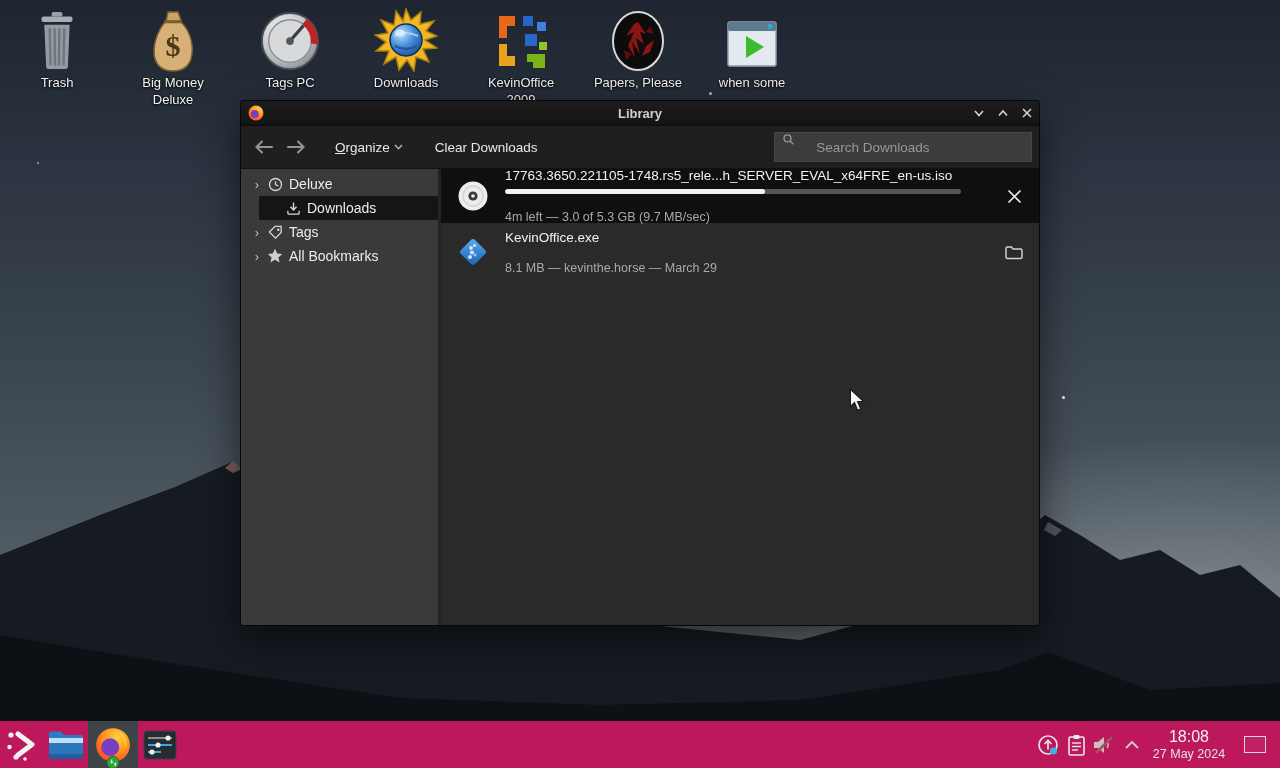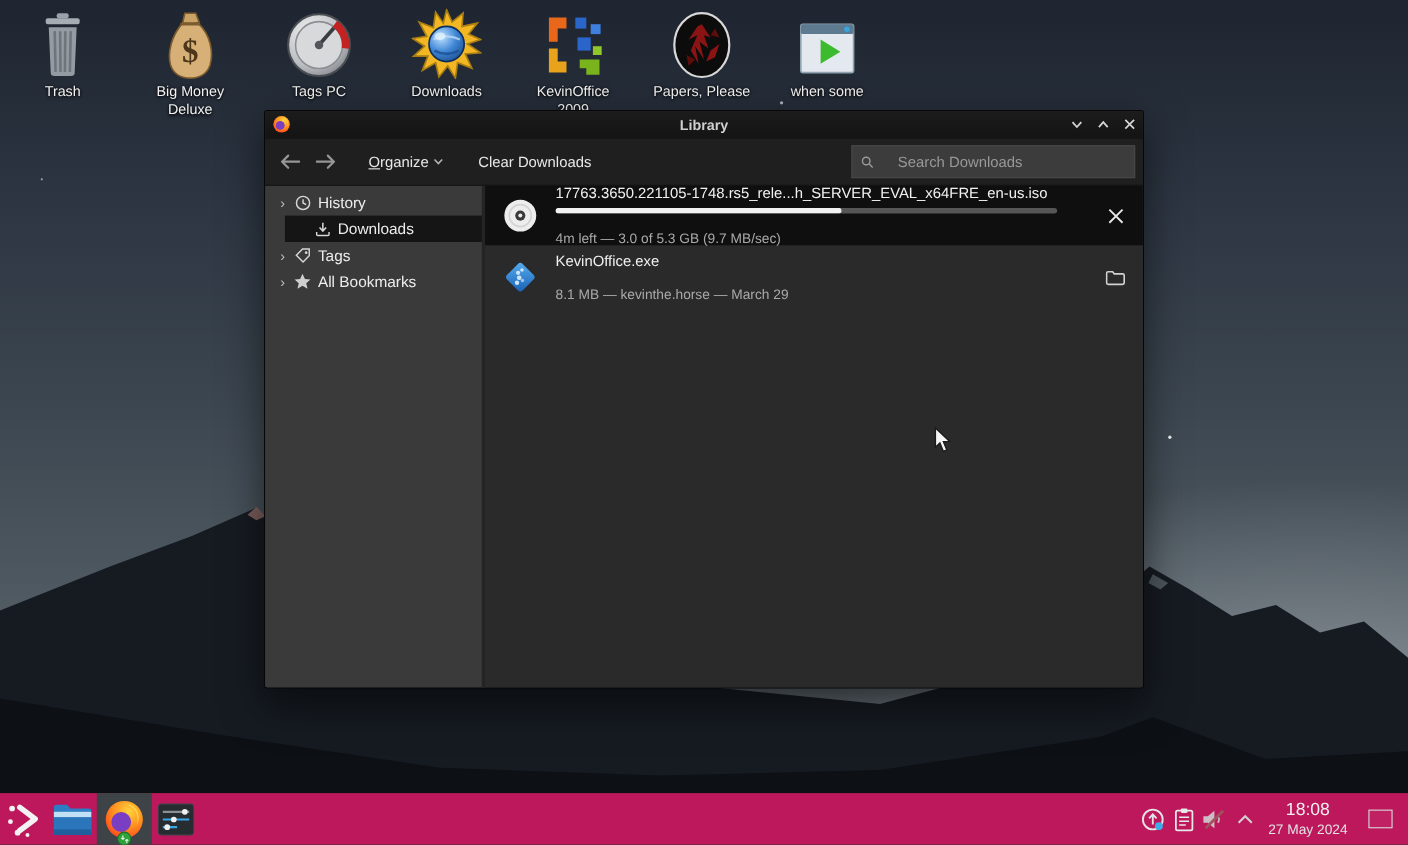--- a/index.html
+++ b/index.html
@@ -41,21 +41,21 @@
   .toolbar {
     height:43px; flex:0 0 43px; background:#1f1f1f; display:flex; align-items:center;
     padding:0 7px 0 10px; border-bottom:1px solid #121212;
   }
   .nav-btn { width:26px; height:28px; display:flex; align-items:center; justify-content:center; margin-right:6px; }
   .organize { display:flex; align-items:center; gap:4px; margin-left:14px; padding:4px 6px; font-size:13.5px; color:#e8e8e8; }
   .organize .accel { text-decoration:underline; }
   .clear-dl { margin-left:18px; padding:4px 8px; font-size:13.5px; color:#e8e8e8; }
   .searchbox {
     margin-left:auto; width:258px; height:30px; background:#3c3c3c; border:1px solid #474747;
-    border-radius:0; display:flex; align-items:center; padding:0 8px; gap:22px;
+    border-radius:0; display:flex; padding:0 8px; gap:22px;
   }
   .searchbox input {
     background:transparent; border:none; outline:none; color:#ddd; font-size:13.5px; width:100%;
     font-family:"Liberation Sans","DejaVu Sans",sans-serif;
   }
   .searchbox input::placeholder { color:#989898; opacity:1; }
 
   .win-body { flex:1; display:flex; min-height:0; }
   .sidebar { width:200px; flex:0 0 200px; background:#3a3a3a; border-right:3px solid #242424; padding-top:3px; }
   .side-item { height:24px; display:flex; align-items:center; padding-left:8px; font-size:14px; color:#ececec; }
@@ -290,21 +290,21 @@
   <div class="win-body">
     <div class="sidebar">
       <div class="side-item">
         <span class="side-chev" style="font-size:13px;">›</span>
         <span class="side-ic">
           <svg width="15" height="15" viewBox="0 0 16 16">
               <circle cx="8" cy="8" r="6.4" fill="none" stroke="#d6d6d6" stroke-width="1.4"></circle>
               <path d="M8 4.4 V8 L11 9.6" fill="none" stroke="#d6d6d6" stroke-width="1.4"></path>
             </svg>
         </span>
-        <span>History</span>
+        <span>Deluxe</span>
       </div>
       <div class="side-item selected">
         <span class="side-chev"></span>
         <span class="side-ic">
           <svg width="15" height="15" viewBox="0 0 16 16">
               <path d="M8 1.5 V9 M4.8 6.2 L8 9.6 L11.2 6.2" fill="none" stroke="#d6d6d6" stroke-width="1.5"></path>
               <path d="M2 10.5 V13 Q2 14 3 14 H13 Q14 14 14 13 V10.5" fill="none" stroke="#d6d6d6" stroke-width="1.4"></path>
             </svg>
         </span>
         <span>Downloads</span>

